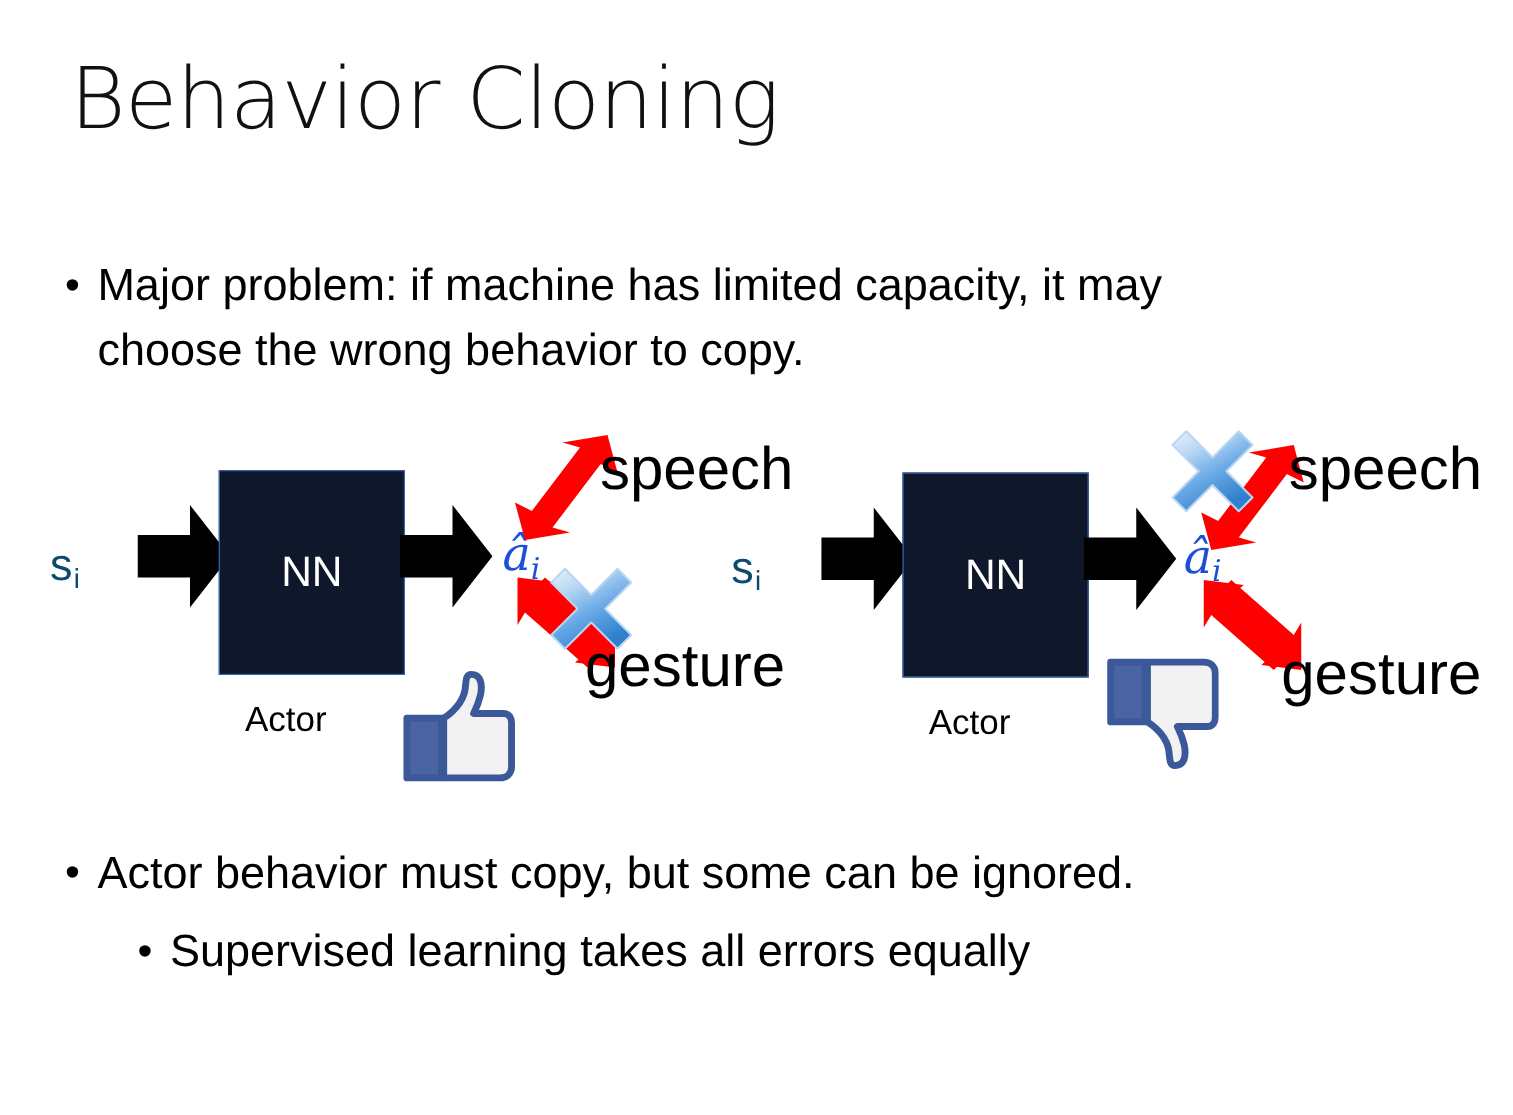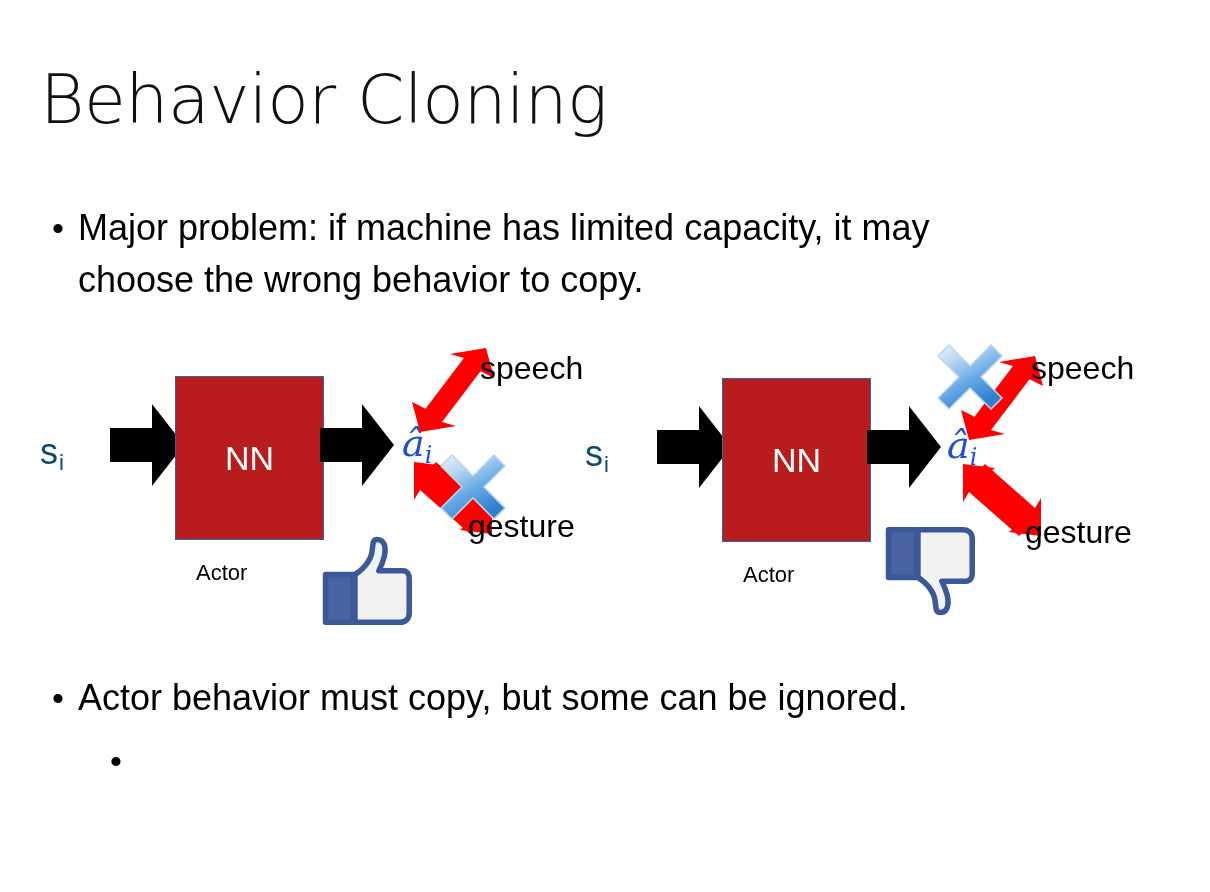--- a/index.html
+++ b/index.html
@@ -16,30 +16,29 @@
     position: relative;
     width: 1210px;
     height: 892px;
     background: #ffffff;
     overflow: hidden;
   }
 
   
   #slide-title {
     position: absolute;
-    left: 40px;
+    left: 56px;
     top: 44px;
     font-size: 68px;
     font-weight: 300;
     letter-spacing: -0.5px;
     line-height: 1.05;
     color: #111111;
     white-space: nowrap;
     font-family: "DejaVu Sans", sans-serif;
-    margin-top: 20px;
   }
 
   
   .bullet-row {
     position: absolute;
     display: flex;
     align-items: flex-start;
   }
   .bullet-mark {
     flex: 0 0 auto;
@@ -100,36 +99,36 @@
     position: absolute;
     width: 74px;
     height: 86px;
   }
   .black-arrow svg { display: block; width: 100%; height: 100%; }
 
   .nn-box {
     position: absolute;
     width: 149px;
     height: 164px;
-    background: #b91c1c;
+    background: #0f172a;
     border: 1px solid #3163ac;
     box-sizing: border-box;
     display: flex;
     align-items: center;
     justify-content: center;
   }
   .nn-label {
     color: #ffffff;
     font-size: 34px;
     font-family: "Liberation Sans", sans-serif;
     line-height: 1;
   }
   .actor-label {
     position: absolute;
-    font-size: 22px;
+    font-size: 28px;
     color: #000;
     line-height: 1;
     font-family: "Liberation Sans", sans-serif;
     white-space: nowrap;
   }
 
   .action-label {
     position: absolute;
     font-family: "DejaVu Serif", serif;
     font-style: italic;
@@ -152,21 +151,21 @@
 
   .red-arrow {
     position: absolute;
     width: 120px;
     height: 120px;
   }
   .red-arrow svg { display: block; width: 100%; height: 100%; overflow: visible; }
 
   .mode-label {
     position: absolute;
-    font-size: 32px;
+    font-size: 48px;
     color: #000;
     line-height: 1;
     white-space: nowrap;
     font-family: "Liberation Sans", sans-serif;
   }
 
   .blue-x {
     position: absolute;
     width: 70px;
     height: 70px;
@@ -344,15 +343,16 @@
     </div>
   </div>
 
   <div class="bullet-row" id="bullet-bottom-1">
     <span class="bullet-mark">•</span>
     <span class="bullet-text">Actor behavior must copy, but some can be ignored.</span>
   </div>
 
   <div class="bullet-row" id="bullet-bottom-2">
     <span class="bullet-mark">•</span>
+    <span class="bullet-text">Supervised learning takes all errors equally</span>
   </div>
 
 </div>
 
 </body></html>

